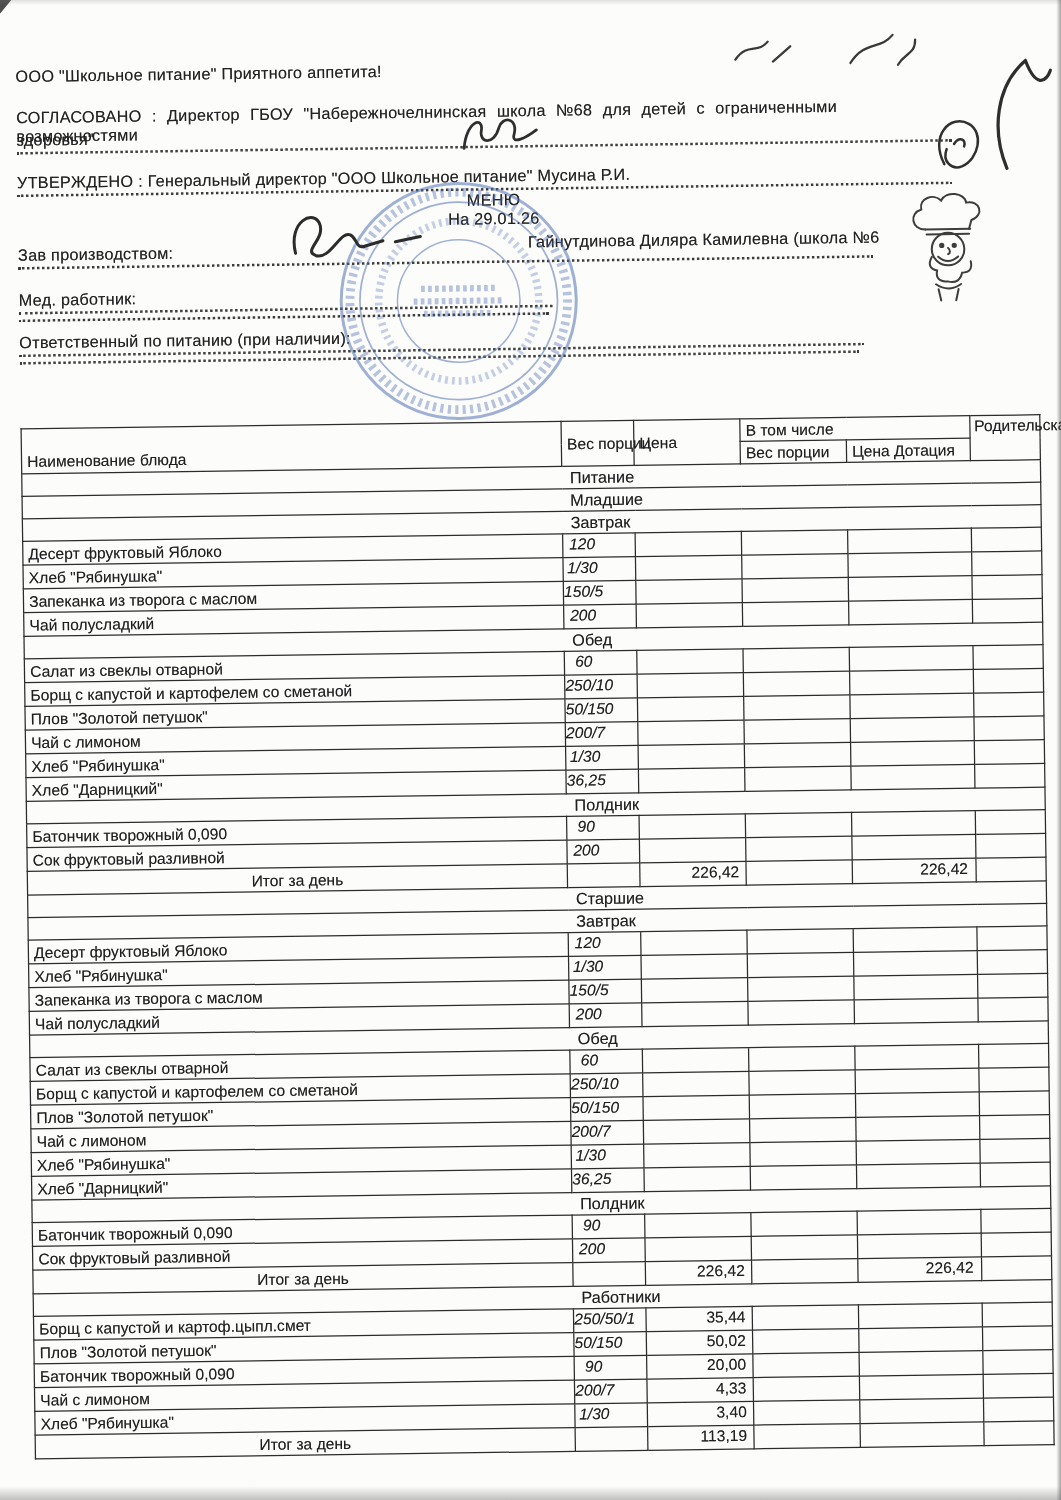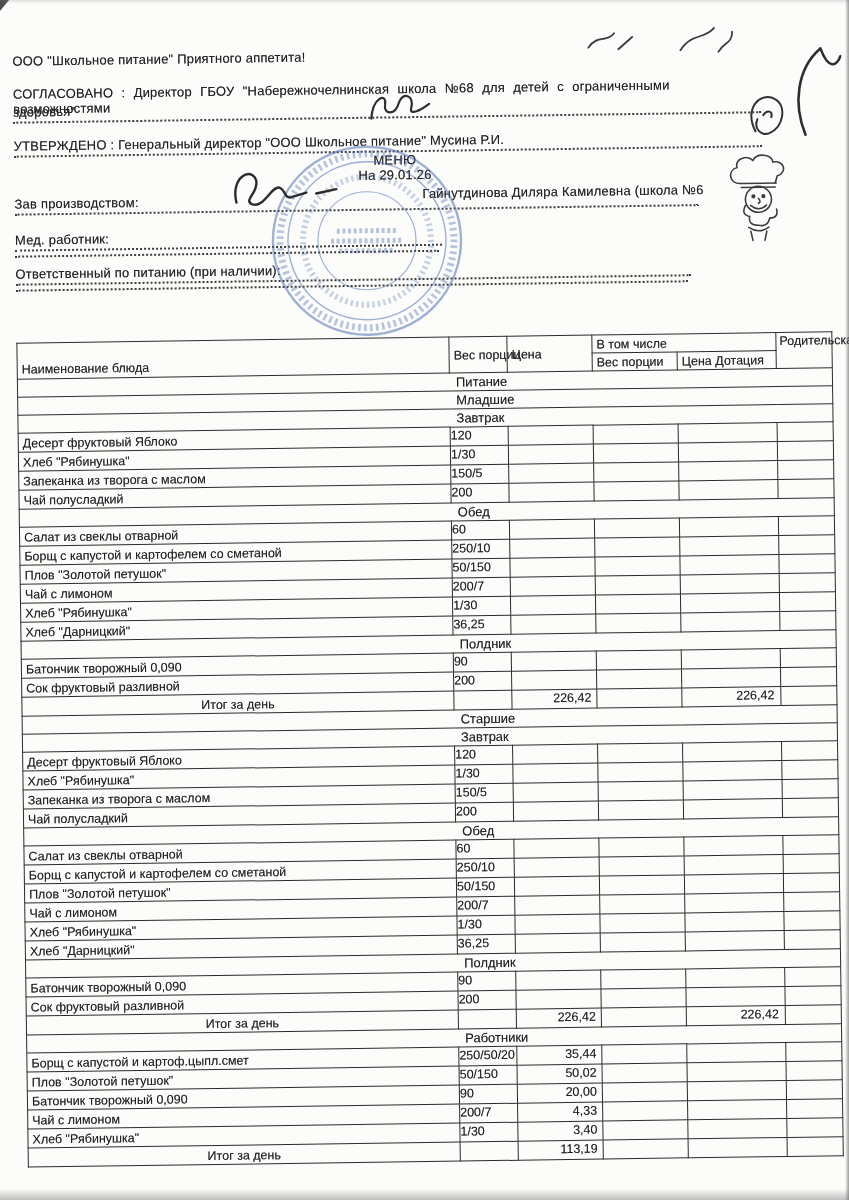--- a/index.html
+++ b/index.html
@@ -39,21 +39,21 @@
   table{width:815px;border-collapse:collapse;table-layout:fixed;}
   td{border:1px solid #2b2b2b;font-size:12.5px;height:17px;line-height:14px;padding:0;
      color:#1f1f1f;text-shadow:0 0 .4px rgba(30,30,30,.5);overflow:visible;}
   td.h{font-size:12.5px;white-space:nowrap;}
   .h-name{vertical-align:bottom;padding:0 0 2px 4px;}
   .h-mid{vertical-align:middle;padding-left:4px;}
   .h-incl{vertical-align:middle;padding-left:4px;}
   .h-fee{vertical-align:top;padding:1px 0 0 3px;white-space:normal;line-height:15px;}
   .c-name{vertical-align:bottom;padding:0 0 1px 4px;white-space:nowrap;}
   .c-name.total{text-align:center;padding-left:0;}
-  .c-wt{vertical-align:top;text-align:left;padding:1px 27px 0 0;}
+  .c-wt{vertical-align:top;text-align:center;padding:1px 27px 0 0;font-style:italic;}
   .c-pr{vertical-align:top;text-align:right;padding:1px 5px 0 0;}
   .c-wt2{vertical-align:top;text-align:right;padding:1px 6px 0 0;}
   .c-pr2{vertical-align:top;text-align:right;padding:1px 6px 0 0;}
   .c-fee{vertical-align:top;}
   .c-section{vertical-align:middle;padding-left:438px;white-space:nowrap;font-size:13px;}
 
   svg.overlay{position:absolute;pointer-events:none;}
   .stamp{opacity:.52;}
 
   .corner-tl{position:absolute;left:0;top:0;width:9px;height:11px;background:#4d4d4d;
@@ -408,21 +408,21 @@
               <td class="c-pr">226,42</td>
               <td class="c-wt2"></td>
               <td class="c-pr2">226,42</td>
               <td class="c-fee"></td>
             </tr>
             <tr>
               <td colspan="6" class="c-section">Работники</td>
             </tr>
             <tr>
               <td class="c-name">Борщ с капустой и картоф.цыпл.смет</td>
-              <td class="c-wt">250/50/20</td>
+              <td class="c-wt">250/50/1</td>
               <td class="c-pr">35,44</td>
               <td class="c-wt2"></td>
               <td class="c-pr2"></td>
               <td class="c-fee"></td>
             </tr>
             <tr>
               <td class="c-name">Плов "Золотой петушок"</td>
               <td class="c-wt">50/150</td>
               <td class="c-pr">50,02</td>
               <td class="c-wt2"></td>

